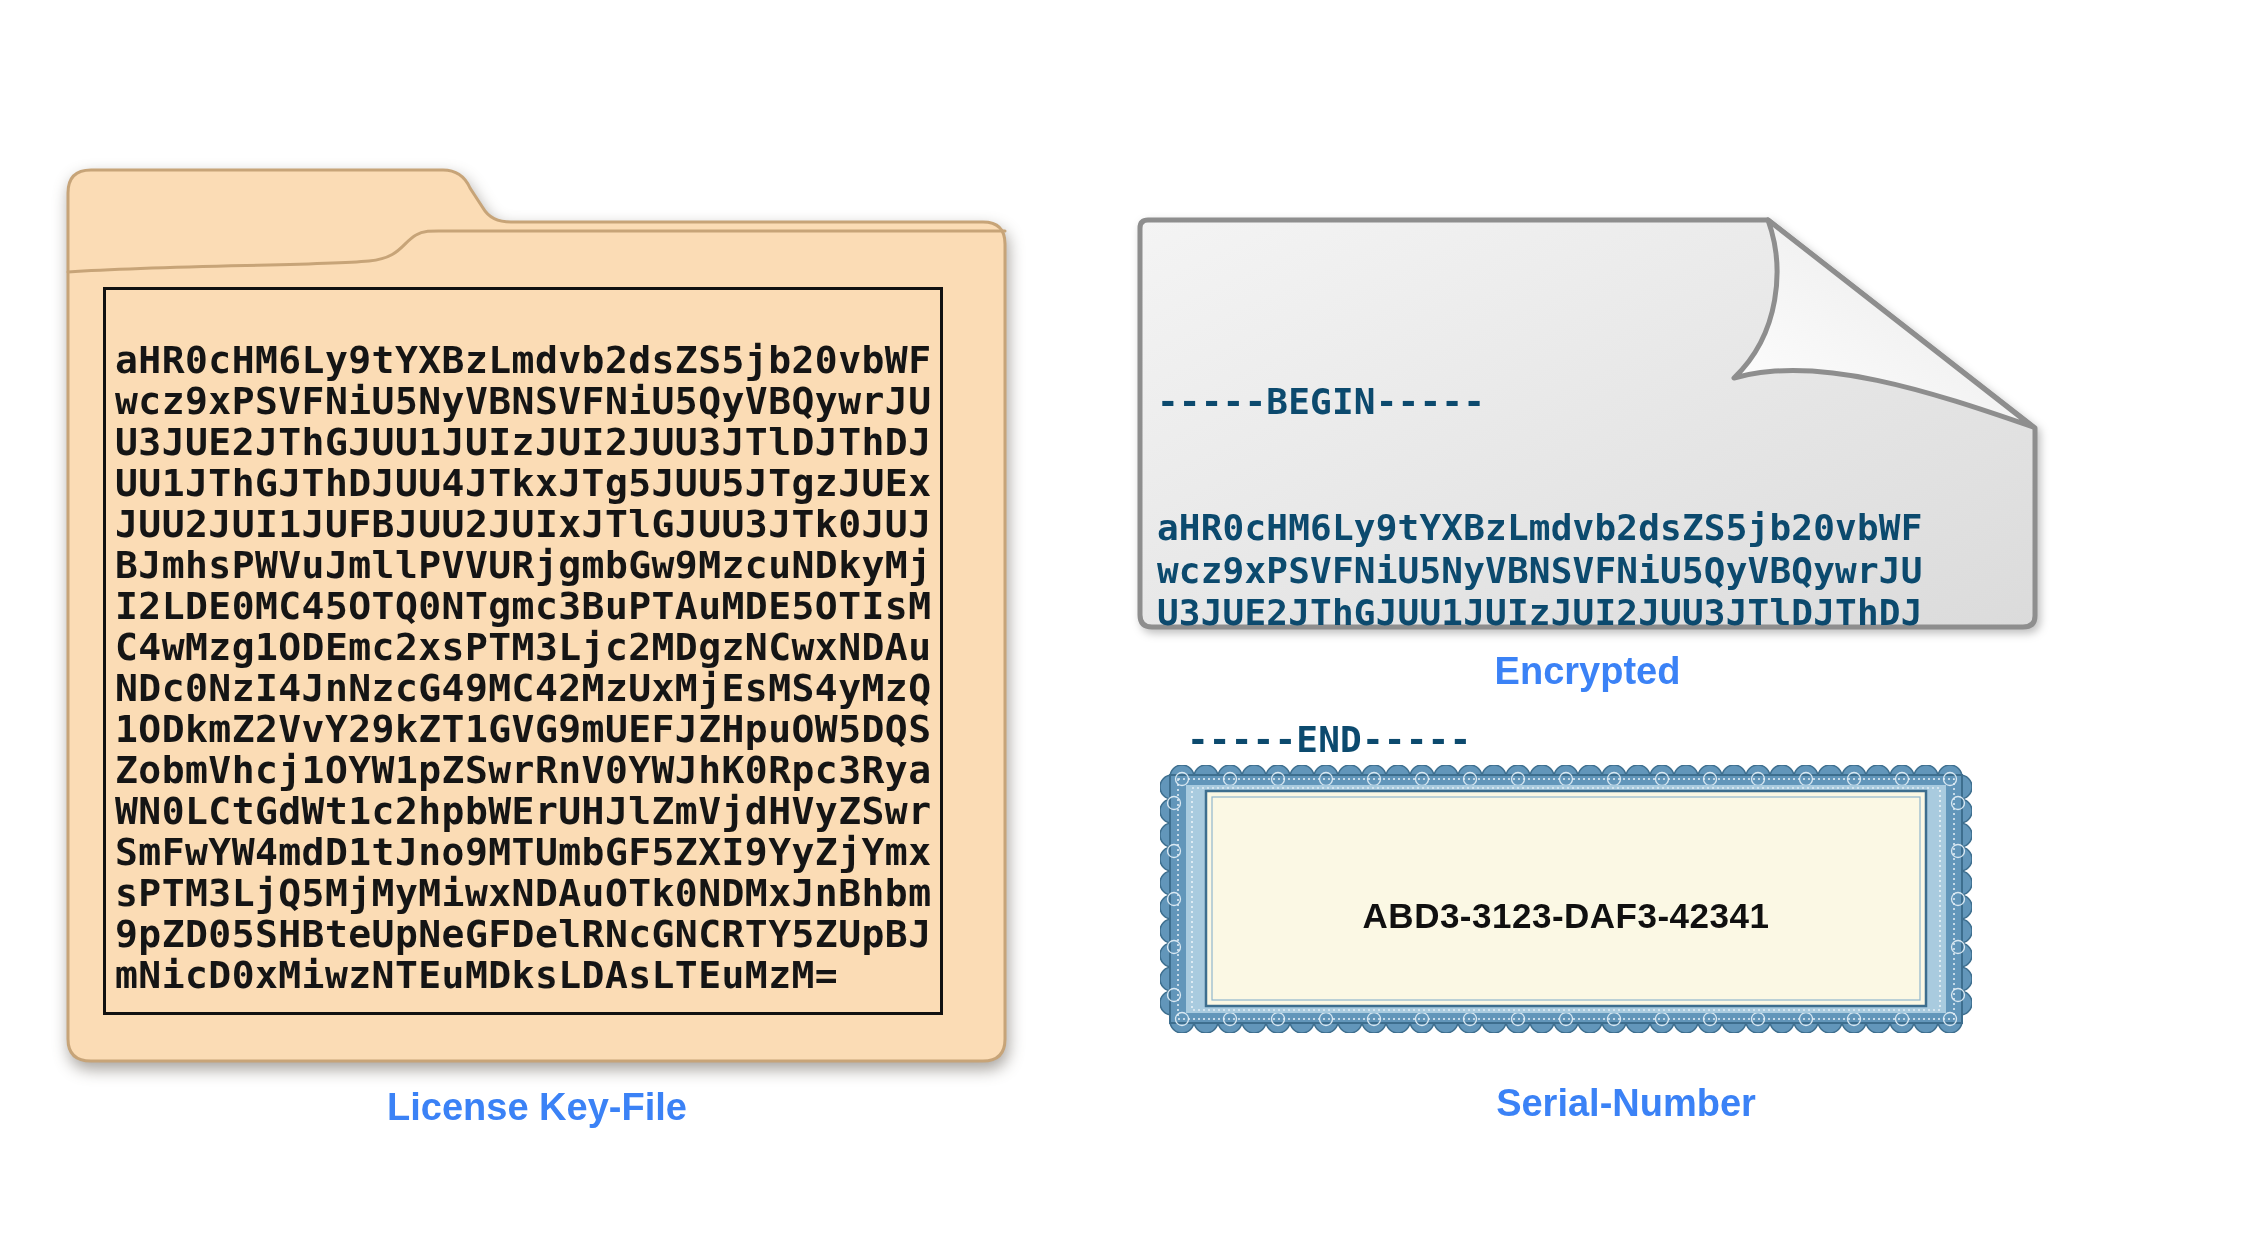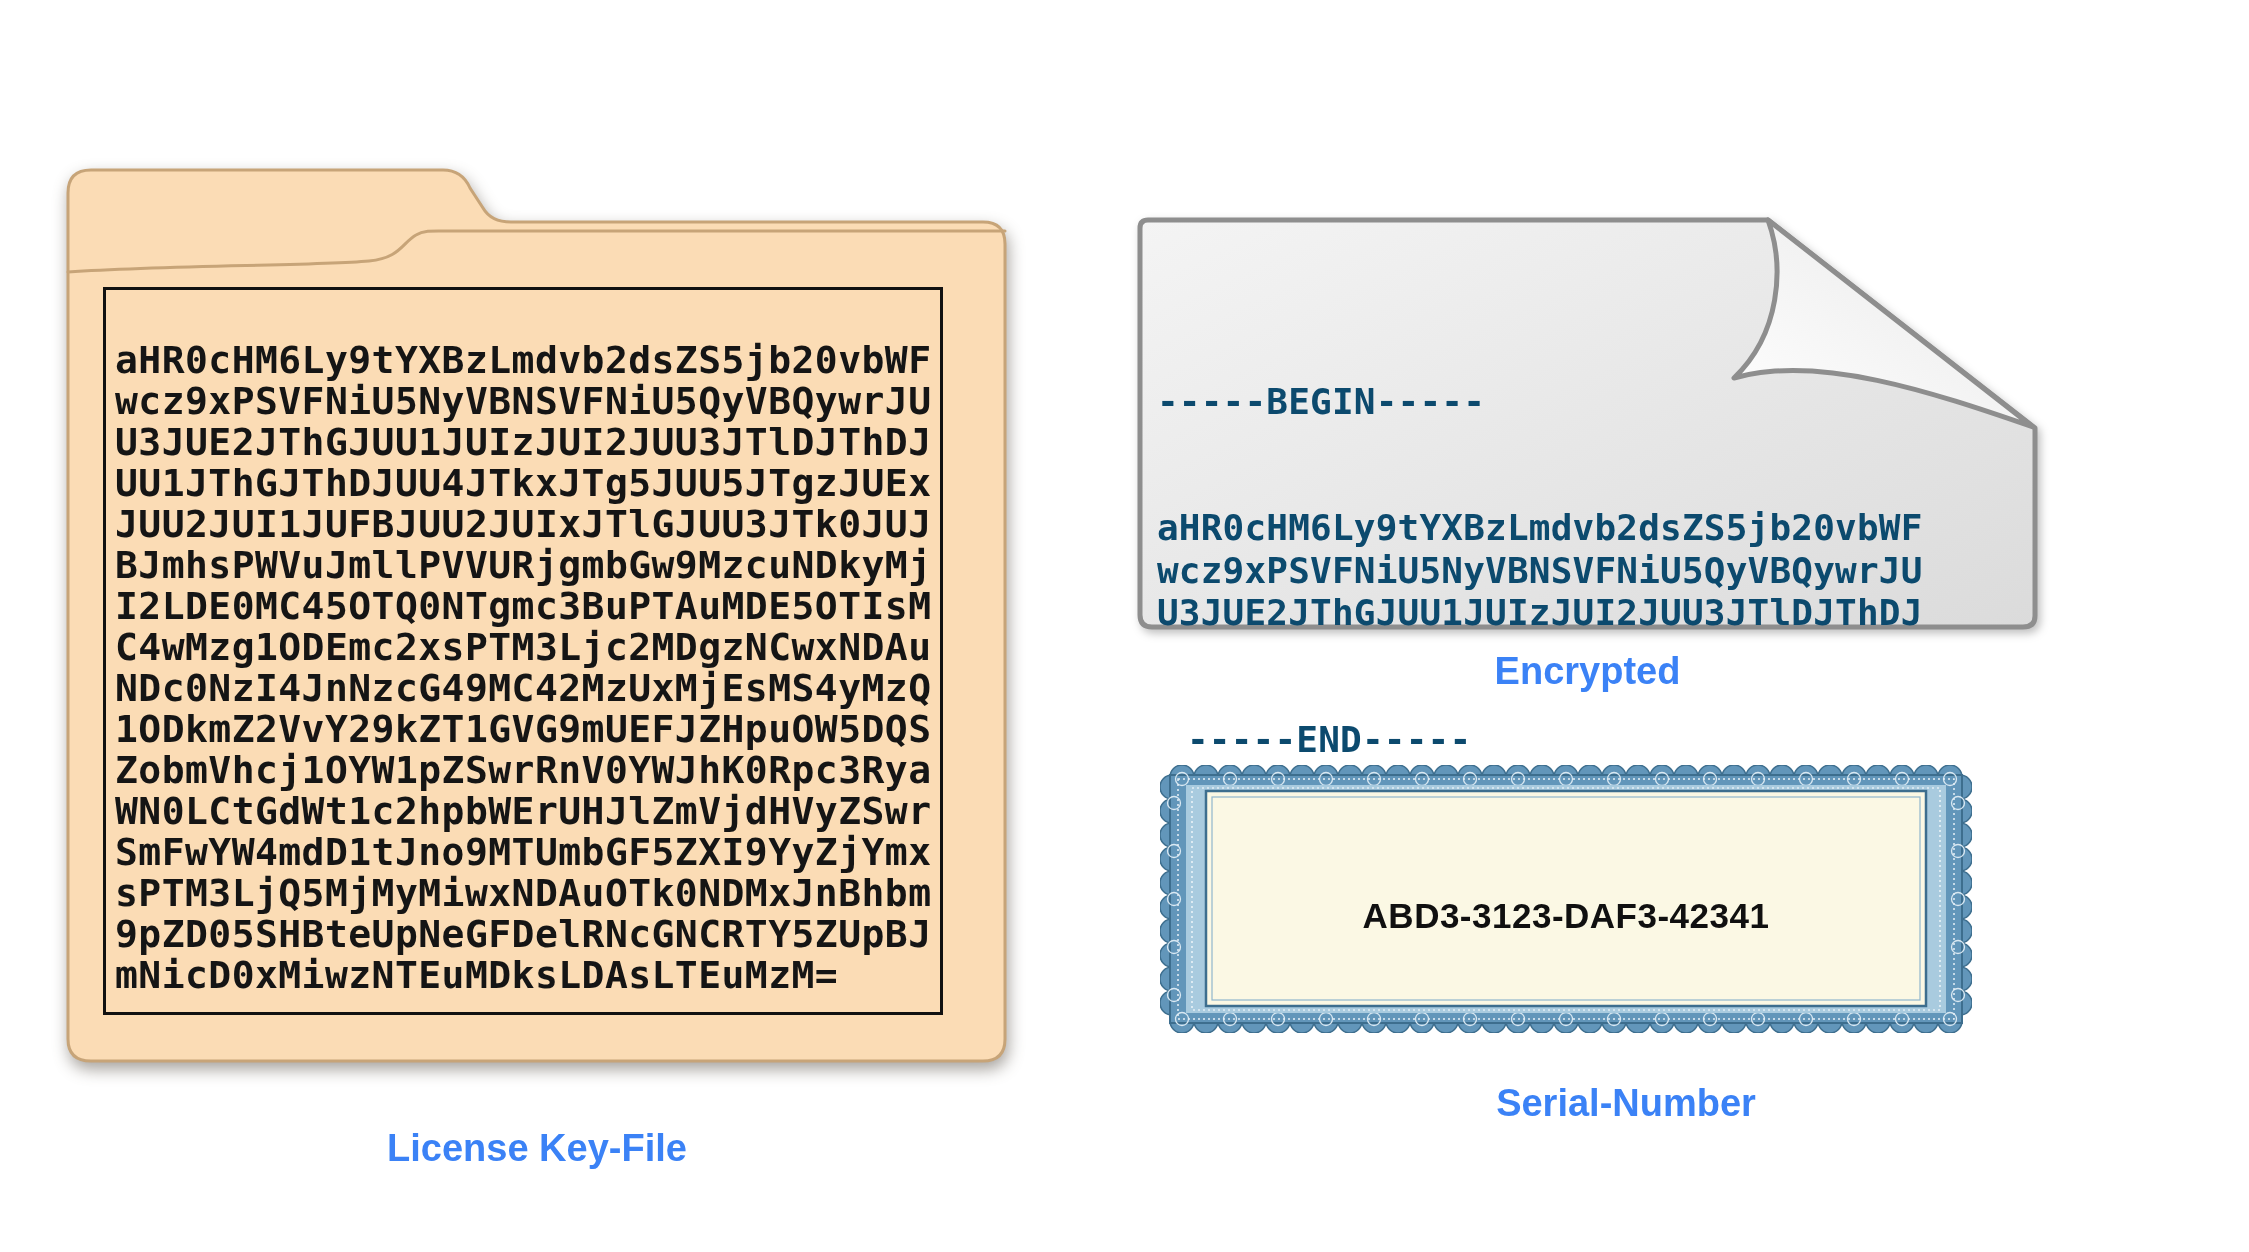--- a/index.html
+++ b/index.html
@@ -25,21 +25,21 @@
             white-space:pre;}
   .doc-footer{padding-left:30px;}
 
   
   .cert-svg{left:1160px;top:765px;width:812px;height:268px;}
   .serial-text{left:1206px;top:865px;width:720px;text-align:center;
                font-size:35px;color:#101010;letter-spacing:0.5px;margin-top:31px;}
 
   
   .caption{font-size:38px;color:#3b82f6;text-align:center;}
-  .cap-folder{left:57px;top:1086px;width:960px;margin-top:41px;}
+  .cap-folder{left:57px;top:1086px;width:960px;}
   .cap-doc{left:1130px;top:650px;width:915px;}
   .cap-cert{left:1160px;top:1082px;width:932px;}
 </style>
 </head>
 <body>
 
 <div class="canvas">
 
   <svg class="abs folder-svg" viewBox="0 0 965 925" xmlns="http://www.w3.org/2000/svg">
     <path d="M13,35 Q13,12 36,12 L388,12 Q407,12 415,30 L428,50 Q436,64 456,64

